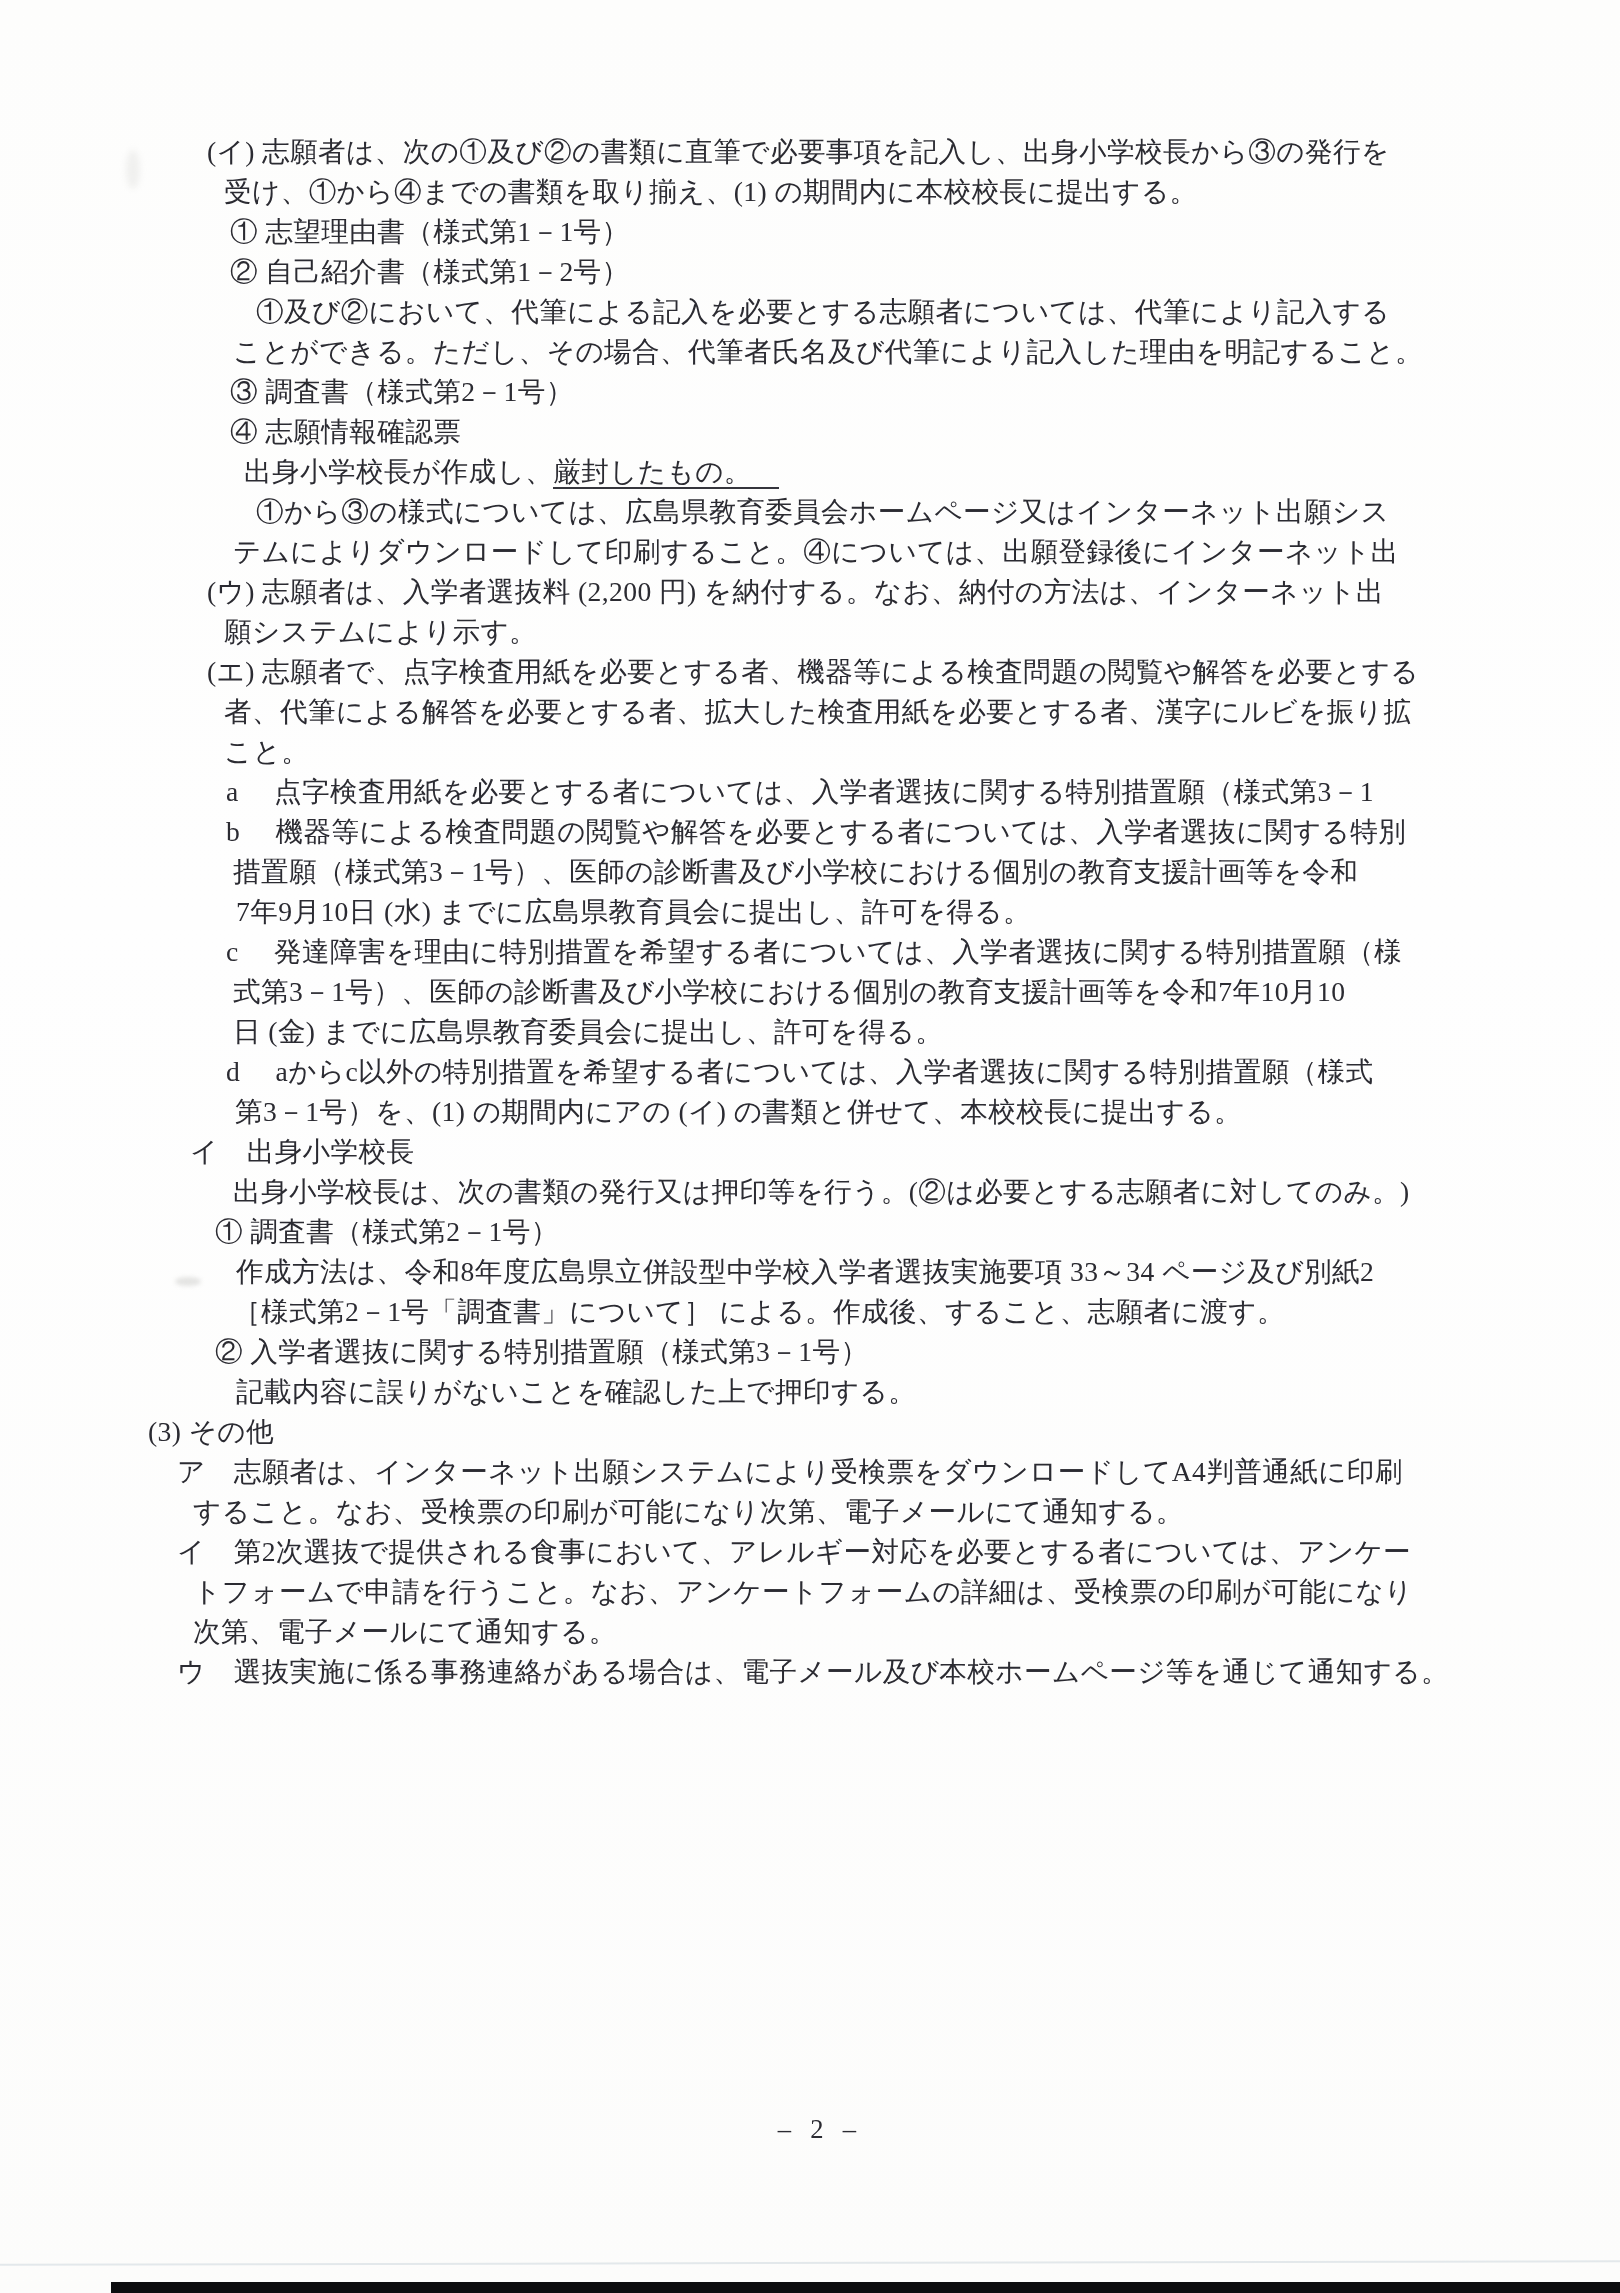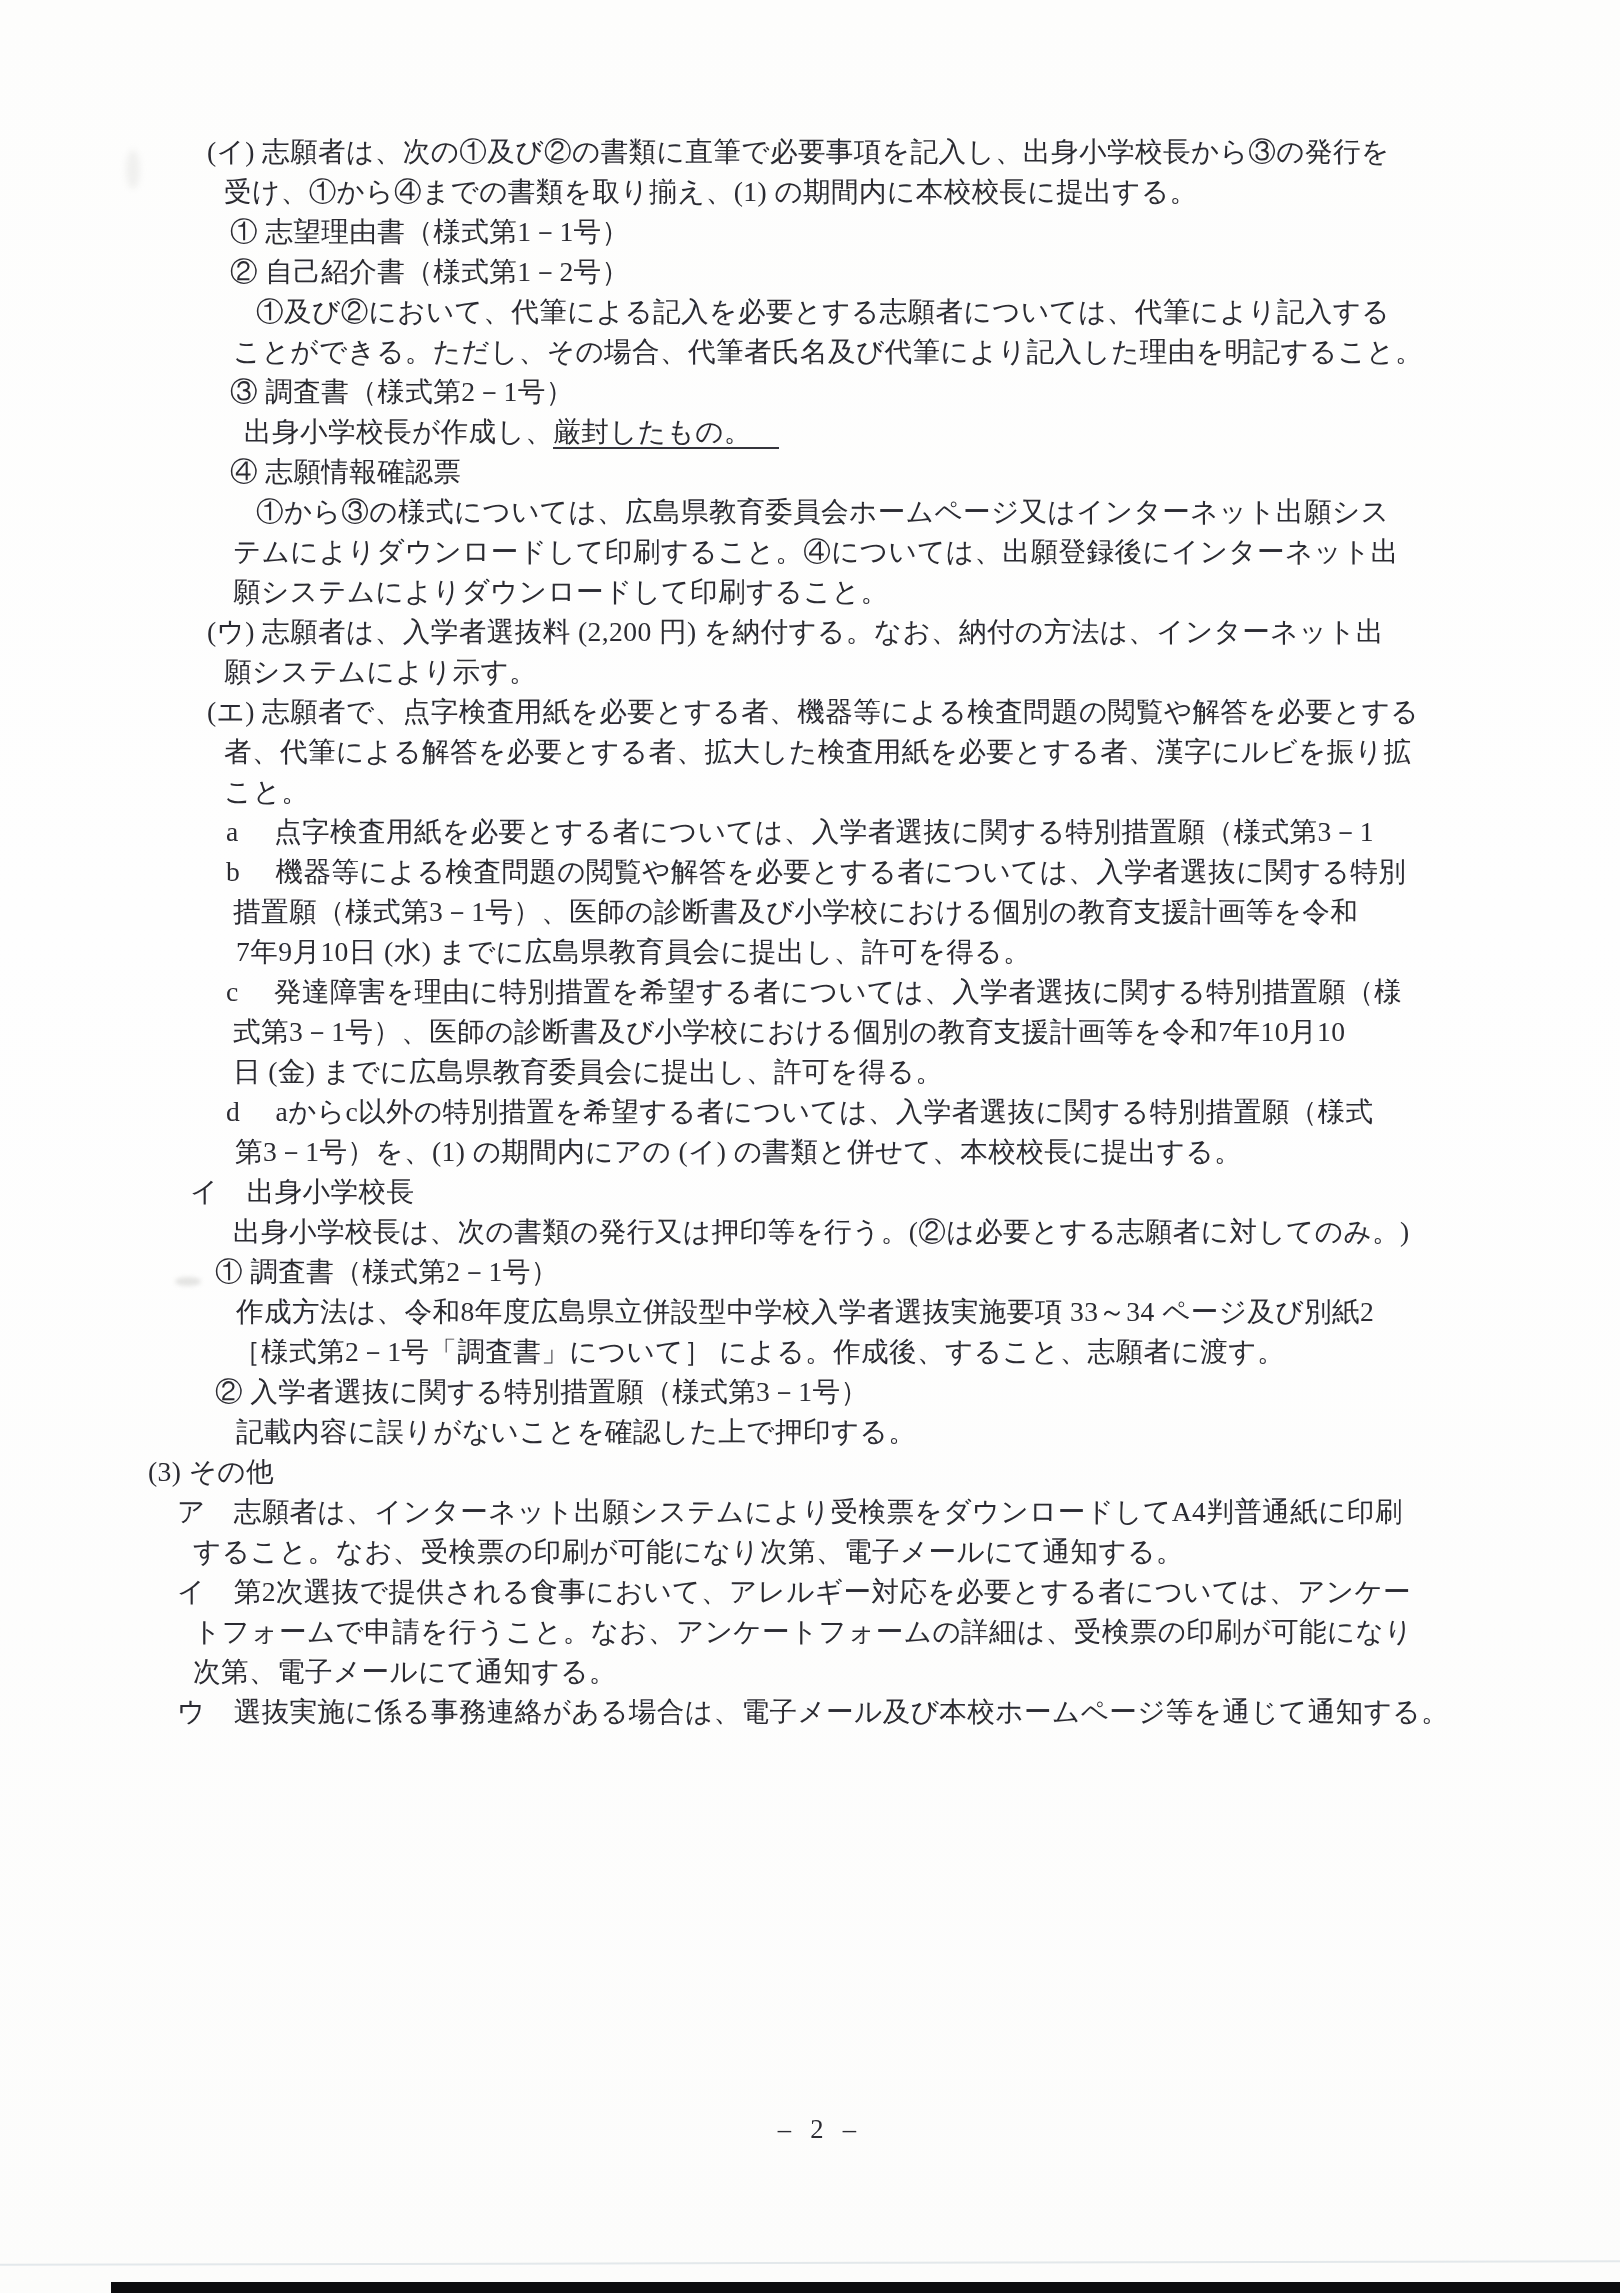--- a/index.html
+++ b/index.html
@@ -62,25 +62,24 @@
   <div class="smudge2"></div>
 
   <div class="textcol">
     <div class="ln" style="--x:207px">(イ) 志願者は、次の①及び②の書類に直筆で必要事項を記入し、出身小学校長から③の発行を</div>
     <div class="ln" style="--x:224px">受け、①から④までの書類を取り揃え、(1) の期間内に本校校長に提出する。</div>
     <div class="ln" style="--x:230px">① 志望理由書（様式第1－1号）</div>
     <div class="ln" style="--x:230px">② 自己紹介書（様式第1－2号）</div>
     <div class="ln" style="--x:256px">①及び②において、代筆による記入を必要とする志願者については、代筆により記入する</div>
     <div class="ln" style="--x:233px">ことができる。ただし、その場合、代筆者氏名及び代筆により記入した理由を明記すること。</div>
     <div class="ln" style="--x:230px">③ 調査書（様式第2－1号）</div>
+    <div class="ln" style="--x:230px">④ 志願情報確認票</div>
     <div class="ln" style="--x:244px"><span>出身小学校長が作成し、</span><span class="u">厳封したもの。</span></div>
-    <div class="ln" style="--x:230px">④ 志願情報確認票</div>
     <div class="ln" style="--x:256px">①から③の様式については、広島県教育委員会ホームページ又はインターネット出願シス</div>
     <div class="ln" style="--x:233px">テムによりダウンロードして印刷すること。④については、出願登録後にインターネット出</div>
-    <div class="ln" style="--x:233px">願システムによりダウンロードして印刷すること。</div>
     <div class="ln" style="--x:207px">(ウ) 志願者は、入学者選抜料 (2,200 円) を納付する。なお、納付の方法は、インターネット出</div>
     <div class="ln" style="--x:224px">願システムにより示す。</div>
     <div class="ln" style="--x:207px">(エ) 志願者で、点字検査用紙を必要とする者、機器等による検査問題の閲覧や解答を必要とする</div>
     <div class="ln" style="--x:224px">者、代筆による解答を必要とする者、拡大した検査用紙を必要とする者、漢字にルビを振り拡</div>
     <div class="ln" style="--x:224px">こと。</div>
     <div class="ln" style="--x:226px">a　 点字検査用紙を必要とする者については、入学者選抜に関する特別措置願（様式第3－1</div>
     <div class="ln" style="--x:226px">b　 機器等による検査問題の閲覧や解答を必要とする者については、入学者選抜に関する特別</div>
     <div class="ln" style="--x:233px">措置願（様式第3－1号）、医師の診断書及び小学校における個別の教育支援計画等を令和</div>
     <div class="ln" style="--x:236px">7年9月10日 (水) までに広島県教育員会に提出し、許可を得る。</div>
     <div class="ln" style="--x:226px">c　 発達障害を理由に特別措置を希望する者については、入学者選抜に関する特別措置願（様</div>

